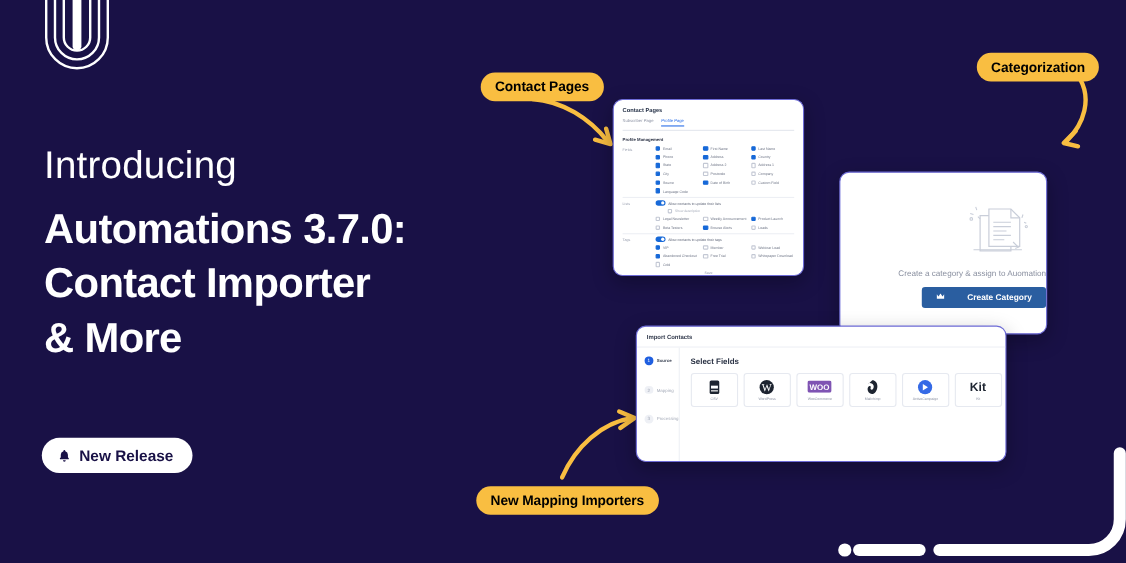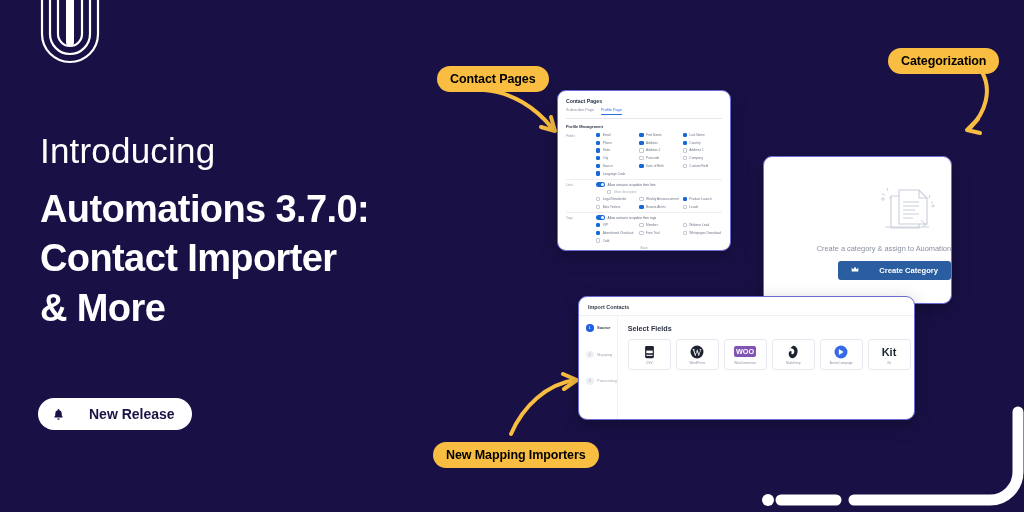--- a/index.html
+++ b/index.html
@@ -27,21 +27,21 @@
   }
   .headline {
     margin-top: 14px;
     font-size: 38px; font-weight: 700; color: #ffffff;
     line-height: 1.31; letter-spacing: -0.6px;
   }
   .headline .ln { display: block; white-space: nowrap; }
 
   .pill-release {
     position: absolute; left: 38px; top: 398px;
-    display: inline-flex; align-items: center; gap: 24px;
+    display: inline-flex; align-items: center; gap: 7px;
     background: #ffffff; color: #191146;
     padding: 8px 17px 8px 14px; border-radius: 999px;
     font-size: 14px; font-weight: 700;
   }
   .pill-release .bell { display: inline-flex; }
 
   
   .pill-yellow {
     position: absolute;
     background: #F9BE41; color: #000000;

